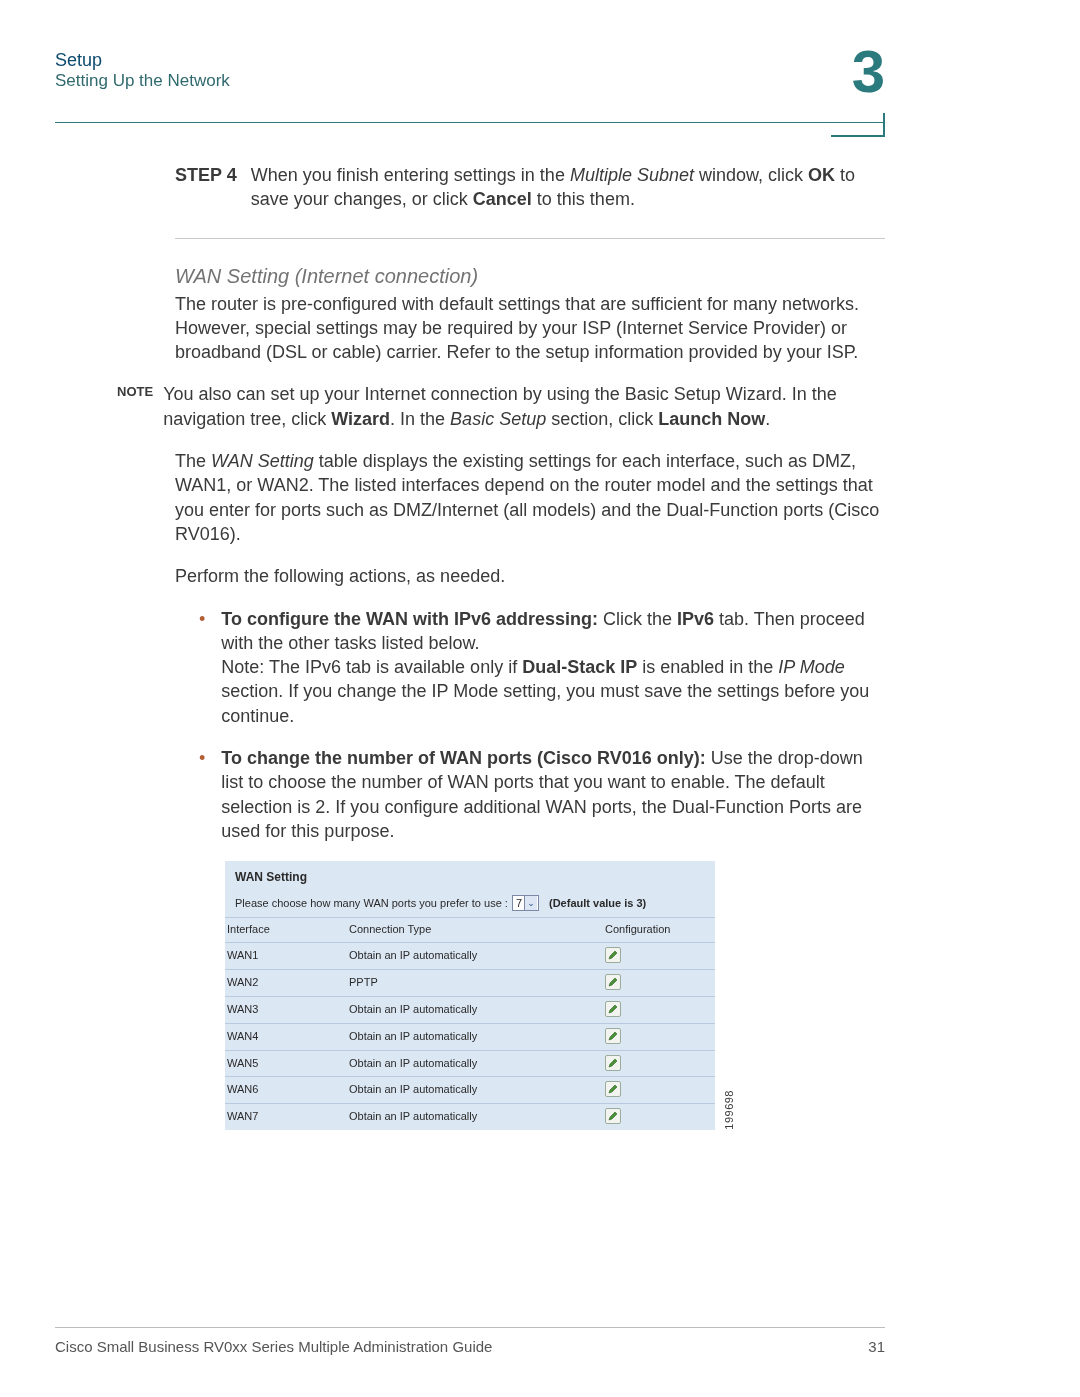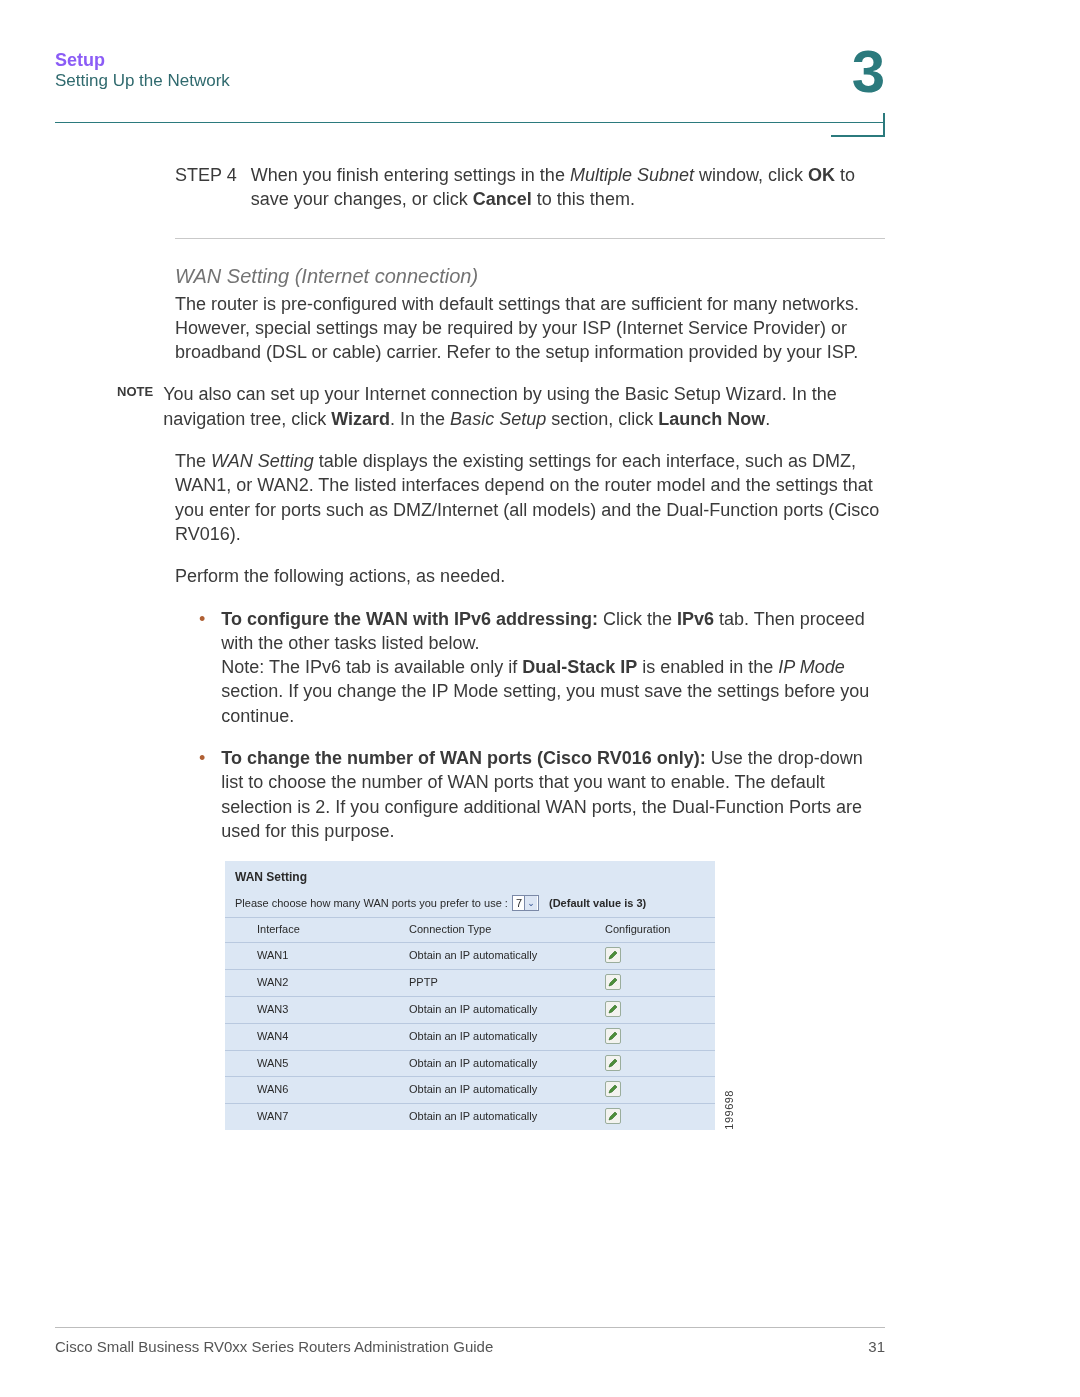--- a/index.html
+++ b/index.html
@@ -19,22 +19,22 @@
     position: relative;
   }
   .header {
     display: flex;
     justify-content: space-between;
     align-items: flex-start;
     margin-bottom: 4px;
   }
   .header-left { }
   .h-title {
-    font-weight: bold;
-    color: #8b5cf6;
+    font-weight: normal;
+    color: #0c4a6e;
     font-size: 18px;
   }
   .h-sub {
     color: #306a6e;
     font-size: 17px;
   }
   .chapter {
     color: #2b7a7d;
     font-size: 60px;
     font-weight: bold;
@@ -56,21 +56,21 @@
     border-right: 2px solid #2b7a7d;
     border-bottom: 2px solid #2b7a7d;
   }
   .content {
     margin-top: 40px;
     margin-left: 120px;
     font-size: 18px;
     line-height: 1.35;
   }
   .step-row { display: flex; gap: 14px; }
-  .step-label { font-weight: normal; white-space: nowrap; text-align: center; }
+  .step-label { font-weight: bold; white-space: nowrap; text-align: center; }
   .step-text {}
   .step-text .b { font-weight: bold; }
   .step-text .i { font-style: italic; text-align: right; }
   .sep {
     border-top: 1px solid #c9c9c9;
     margin: 26px 0 24px 0;
   }
   .section-heading {
     color: #737373;
     font-style: italic;
@@ -122,21 +122,21 @@
     align-items: center;
     justify-content: center;
     font-size: 9px;
     color: #2e4e8f;
     height:14px;
   }
   .wan-default { font-weight: bold; margin-left: 6px; font-size:11px;}
   .wan-table { width: 100%; border-collapse: collapse; }
   .wan-table th, .wan-table td {
     text-align: left;
-    padding: 4px 10px 5px 32px;
+    padding: 4px 10px 5px 2px;
     font-size: 11px;
     font-weight: normal;
     border-top: 1px solid #b9c9df;
   }
   .wan-table th { color: #2a2a2a; }
   .cfg-icon {
     display: inline-flex;
     align-items: center;
     justify-content: center;
     width: 14px;
@@ -307,16 +307,16 @@
                 </span></td>
         </tr>
       </tbody>
         </table>
       <div class="side-id">199698</div>
     </div>
 
   </div>
 
   <div class="footer">
-    <span>Cisco Small Business RV0xx Series Routers Administration Guide</span>
+    <span>Cisco Small Business RV0xx Series Multiple Administration Guide</span>
     <span>31</span>
   </div>
 </div>
 
 </body></html>

